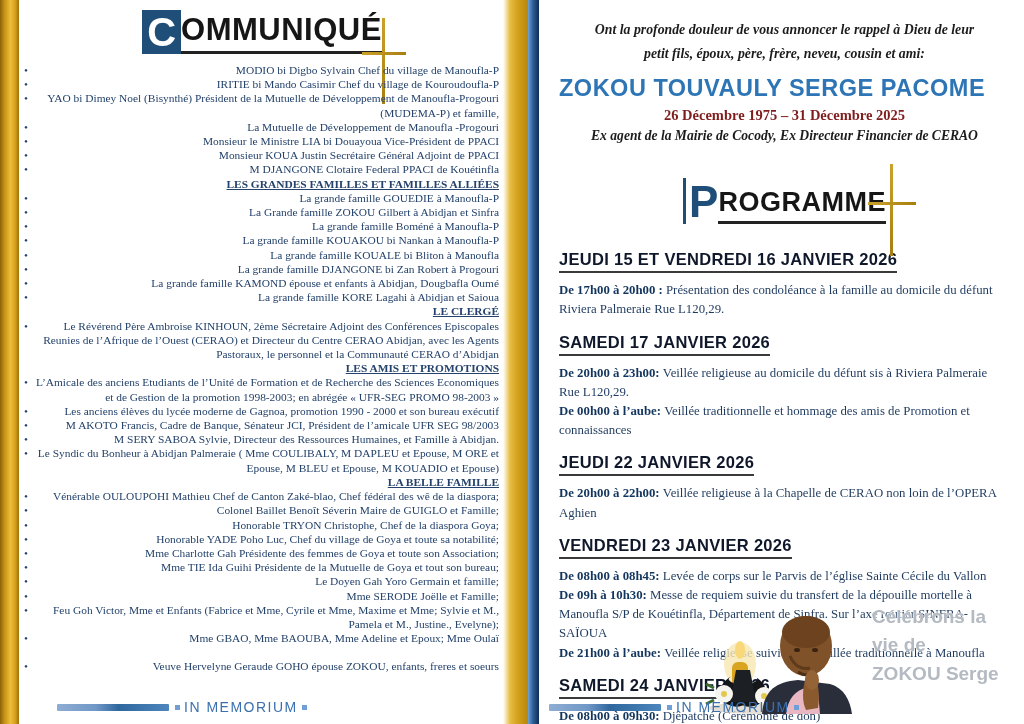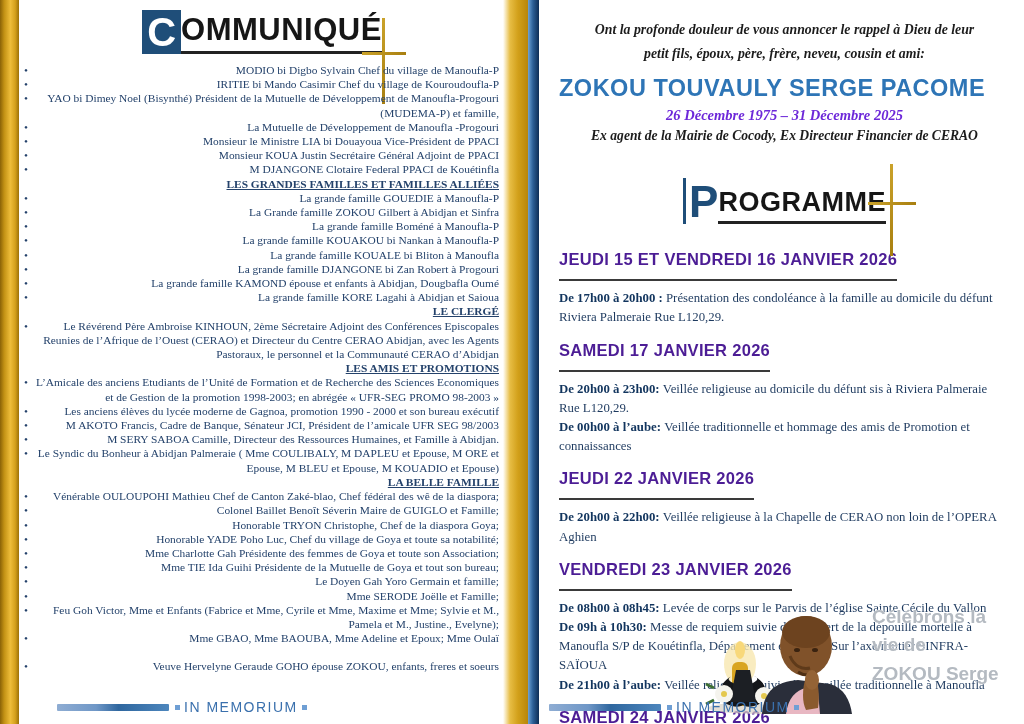--- a/index.html
+++ b/index.html
@@ -48,39 +48,39 @@
   .memf-left { left:34px; }
   .memf-right { left:4px; }
 
   
   .right-page { position:absolute; left:545px; top:0; width:479px; height:724px; padding:18px 14px 0 14px; }
 
   .intro { text-align:center; font-style:italic; font-weight:700; color:#1c1c1c;
     font-size:13.8px; line-height:1.75;font-family:Liberation Serif, serif; }
   .deceased-name { margin-top:9px; color:#2e75b6;
     font-family:"Liberation Sans",sans-serif; font-weight:700; font-size:23.5px; letter-spacing:.5px; }
-  .dates { text-align:center; font-style:italic; font-weight:700; font-size:14.5px;
-    color:#6d28d9; margin-top:5px; }
+  .dates { text-align:center; font-weight:700; font-size:14.5px;
+    color:#7f1d1d; margin-top:5px; }
   .ex-titles { text-align:center; font-style:italic; font-weight:700; font-size:13.6px;
     color:#1c1c1c; margin-top:4px; }
 
   .prog-header { position:relative; text-align:center; margin-top:34px; height:62px; }
   .prog-inner { position:relative; display:inline-block; }
   .p-bar { display:inline-block; vertical-align:bottom; width:3px; height:46px; background:#1f4e79; margin-right:3px; }
   .p-block { display:inline-block; vertical-align:bottom; color:#1f4e79;
     font-family:"Liberation Sans",sans-serif; font-weight:700; font-size:44px; line-height:44px; }
   .p-rest { display:inline-block; vertical-align:bottom; font-family:"Liberation Sans",sans-serif;
     font-weight:700; font-size:27px; line-height:36px; color:#161616; letter-spacing:.5px;
     border-bottom:3px solid #222; padding-bottom:1px; }
 
   .schedule { margin-top:10px; }
   .day-section { margin-bottom:13px; }
   .day { display:inline-block; font-family:"Liberation Sans",sans-serif; font-weight:700;
-    font-size:16.5px; letter-spacing:.3px; color:#4c1d95; border-bottom:2px solid #3a3a3a;
-    padding-bottom:10px; margin-bottom:8px; }
+    font-size:16.5px; letter-spacing:.3px; color:#0f172a; border-bottom:2px solid #3a3a3a;
+    padding-bottom:2px; margin-bottom:8px; }
   .entry { font-size:12.8px; line-height:1.5; color:#1e3a5f; padding-left:0; }
   .entry .time { font-weight:700; color:#12355e;text-align:center; }
 
   
   .memorial { position:absolute; right:22px; bottom:8px; width:300px; height:110px; }
   .portrait { position:absolute; left:0; bottom:2px; width:160px; height:108px; }
   .caption { position:absolute; right:0; bottom:28px; width:130px;
     font-family:"Liberation Sans",sans-serif; font-weight:700; font-size:19px; line-height:1.5;
     color:#b4bac1; text-shadow:0 0 2px #fff,0 0 1px #fff; }
 </style>
@@ -121,21 +121,21 @@
         <div class="item bullet">La grande famille KOUALE bi Bliton à Manoufla</div>
         <div class="item bullet">La grande famille DJANGONE bi Zan Robert à Progouri</div>
         <div class="item bullet">La grande famille KAMOND épouse et enfants à Abidjan, Dougbafla Oumé</div>
         <div class="item bullet">La grande famille KORE Lagahi à Abidjan et Saioua</div>
         <div class="item heading">LE CLERGÉ</div>
         <div class="item bullet">Le Révérend Père Ambroise KINHOUN, 2ème Sécretaire Adjoint des Conférences Episcopales Reunies de l’Afrique de l’Ouest (CERAO) et Directeur du Centre CERAO Abidjan, avec les Agents Pastoraux, le personnel et la Communauté CERAO d’Abidjan</div>
         <div class="item heading">LES AMIS ET PROMOTIONS</div>
         <div class="item bullet">L’Amicale des anciens Etudiants de l’Unité de Formation et de Recherche des Sciences Economiques et de Gestion de la promotion 1998-2003; en abrégée « UFR-SEG PROMO 98-2003 »</div>
         <div class="item bullet">Les anciens élèves du lycée moderne de  Gagnoa, promotion 1990 - 2000 et son bureau exécutif</div>
         <div class="item bullet">M AKOTO Francis, Cadre de Banque, Sénateur JCI, Président de l’amicale UFR SEG 98/2003</div>
-        <div class="item bullet">M SERY SABOA Camille, Directeur des Ressources Humaines, et Famille à Abidjan.</div>
+        <div class="item bullet">M SERY SABOA Sylvie, Directeur des Ressources Humaines, et Famille à Abidjan.</div>
         <div class="item bullet">Le Syndic du Bonheur à Abidjan Palmeraie ( Mme COULIBALY, M DAPLEU et Epouse, M ORE et Epouse, M BLEU et Epouse, M KOUADIO et Epouse)</div>
         <div class="item heading">LA BELLE FAMILLE</div>
         <div class="item bullet">Vénérable OULOUPOHI Mathieu Chef de Canton Zaké-blao, Chef fédéral des wê de la diaspora;</div>
         <div class="item bullet">Colonel Baillet Benoît Séverin Maire de GUIGLO et Famille;</div>
         <div class="item bullet">Honorable TRYON  Christophe, Chef de la diaspora Goya;</div>
         <div class="item bullet">Honorable YADE Poho Luc, Chef du village de Goya et toute sa notabilité;</div>
         <div class="item bullet">Mme Charlotte Gah Présidente des femmes de Goya et toute son Association;</div>
         <div class="item bullet">Mme TIE Ida Guihi Présidente de la Mutuelle de Goya et tout son bureau;</div>
         <div class="item bullet">Le Doyen Gah Yoro Germain et famille;</div>
         <div class="item bullet">Mme SERODE Joëlle et Famille;</div>

